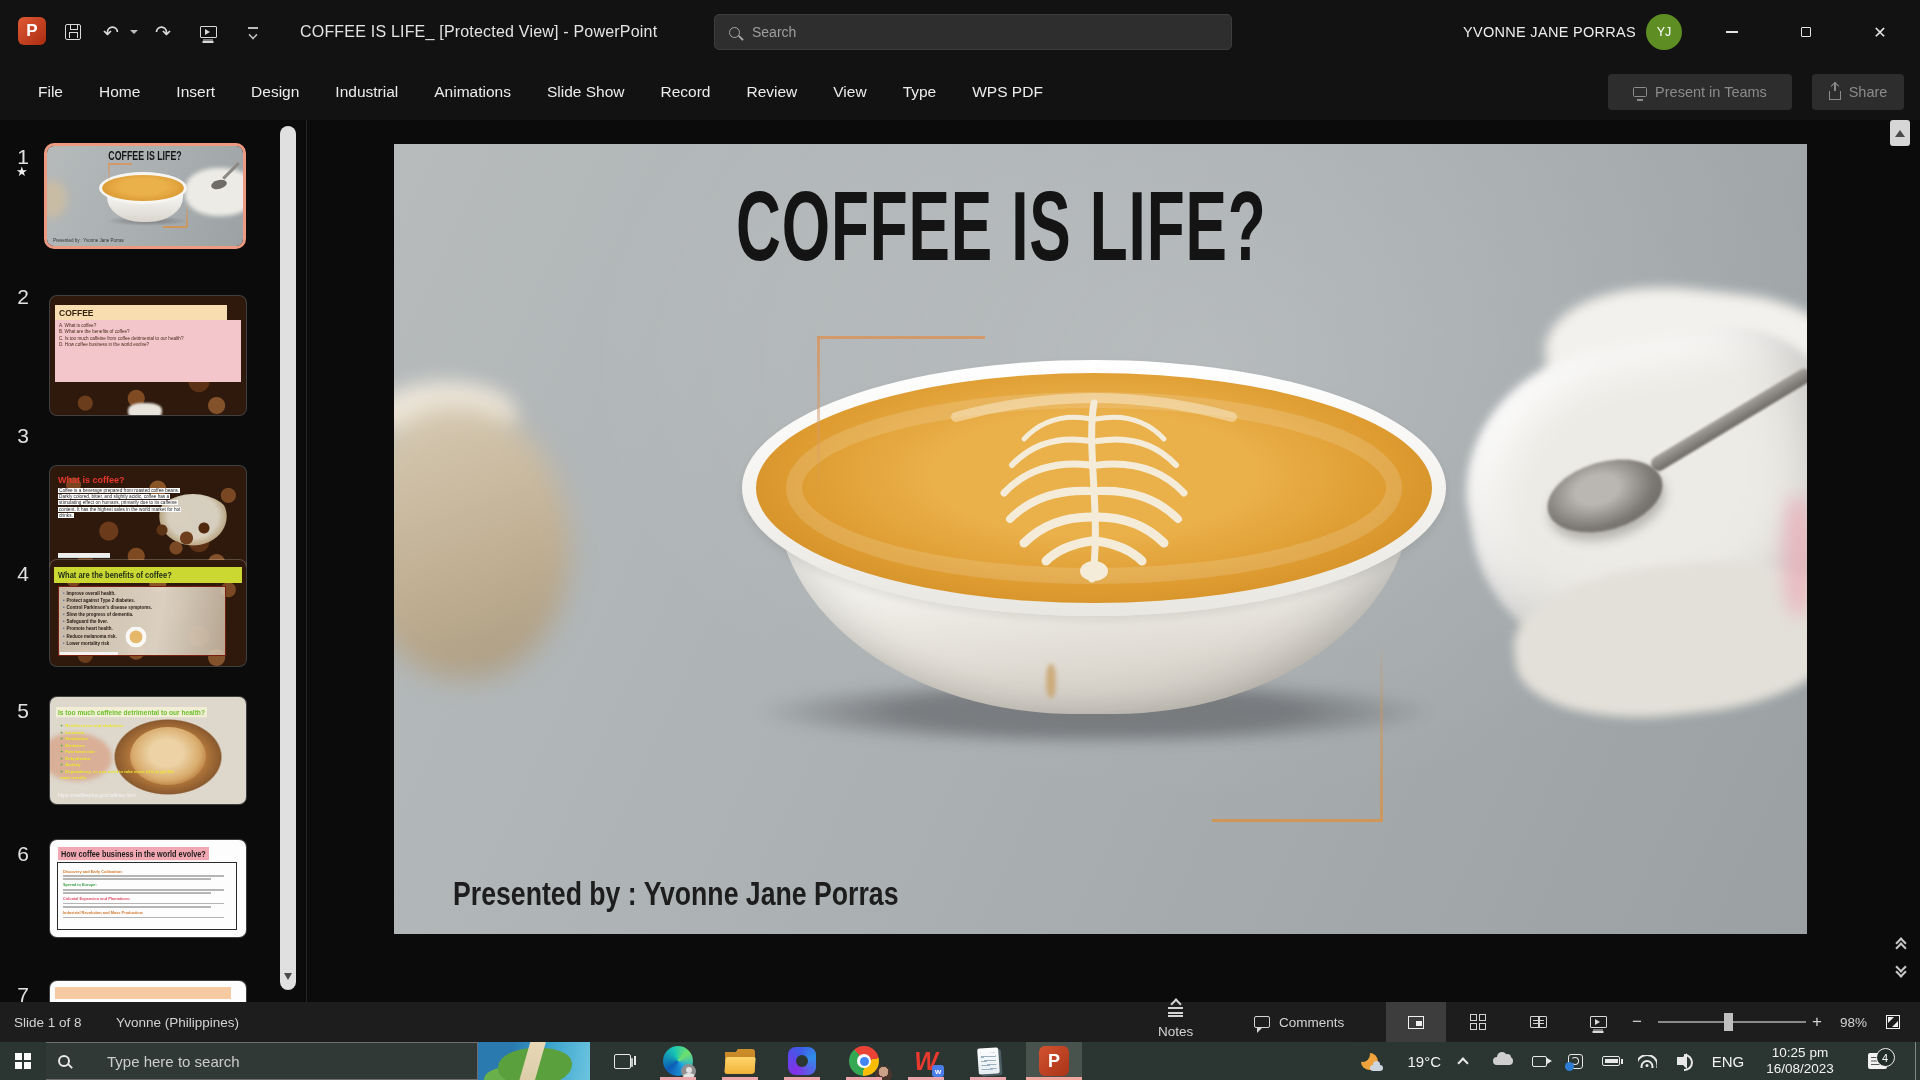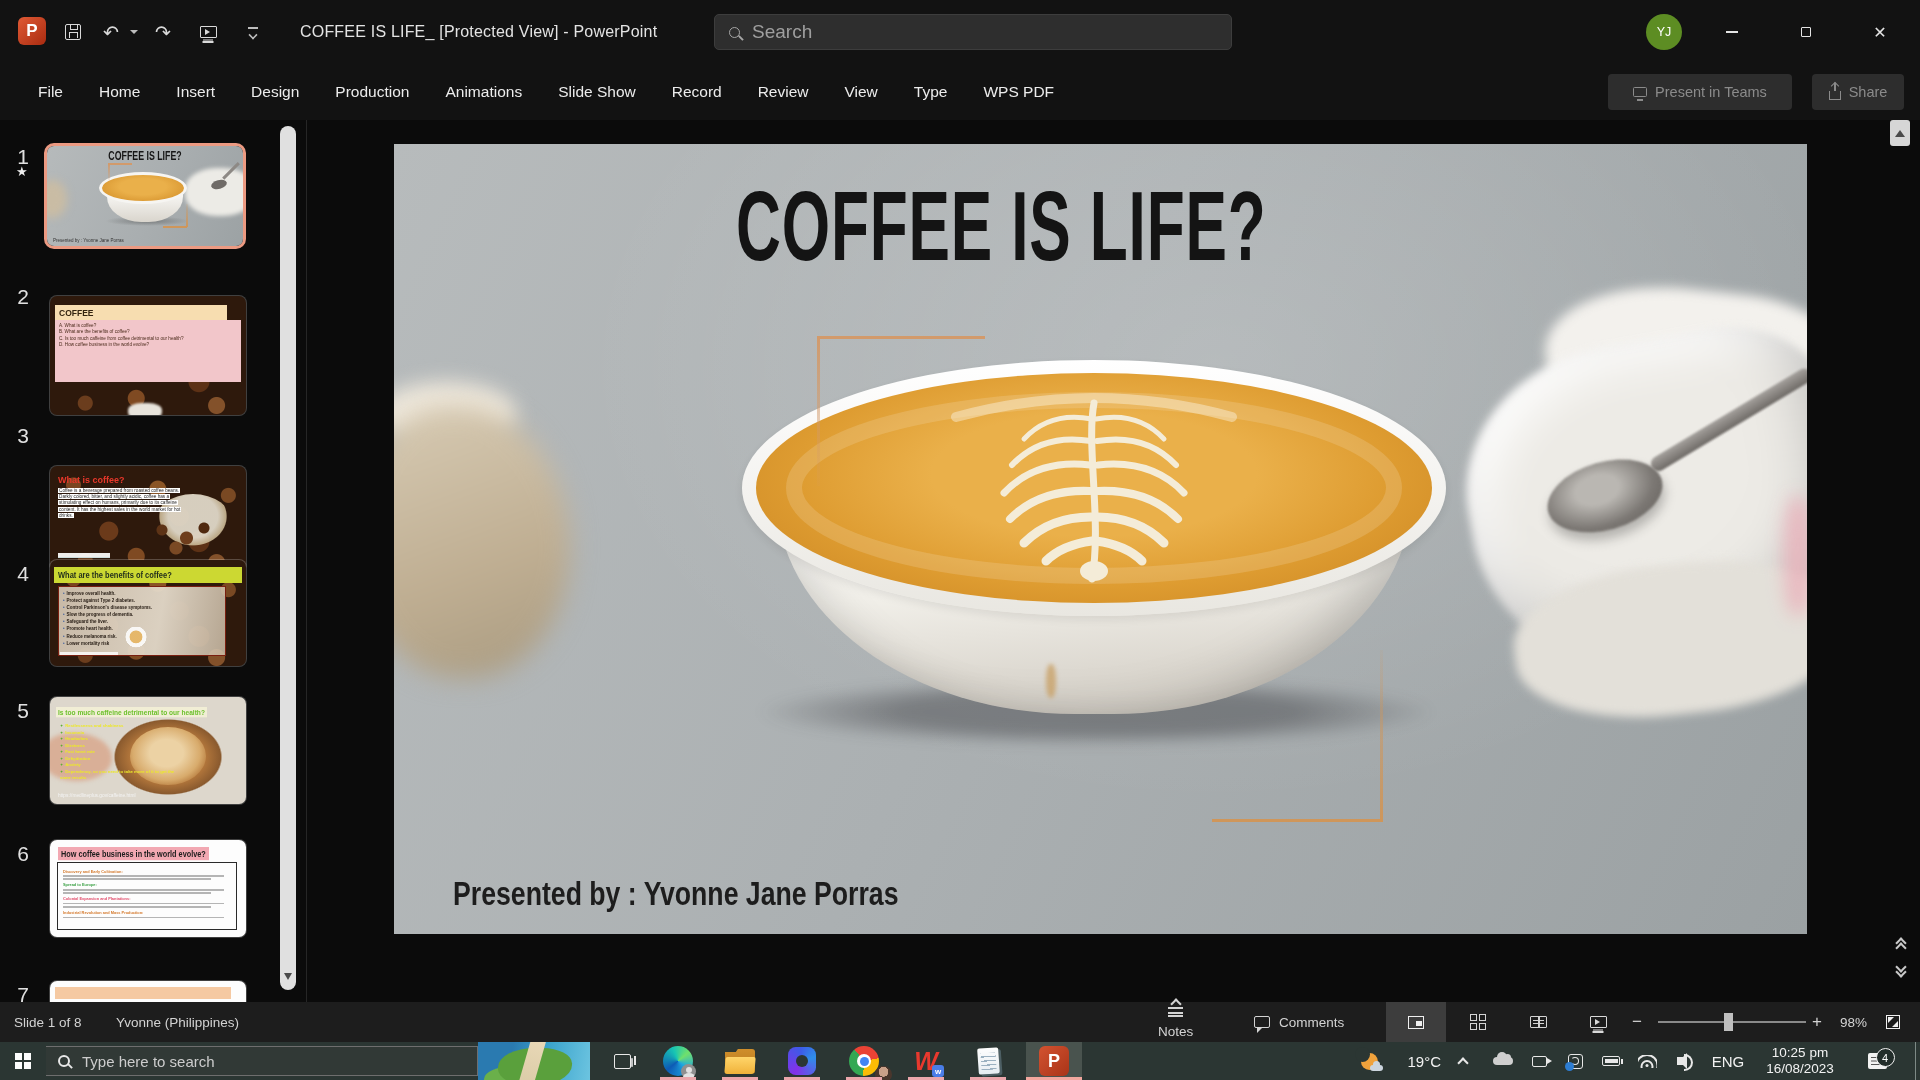--- a/index.html
+++ b/index.html
@@ -21,21 +21,21 @@
   .ic-showscreen { width:17px; height:12px; border:1.7px solid #d9d9d9; border-radius:1px; position:relative; }
   .ic-showscreen::after { content:""; position:absolute; left:50%; bottom:-6px; transform:translateX(-50%); width:11px; height:2px; background:#d9d9d9; box-shadow:0 -2px 0 -0.5px #d9d9d9; }
   .ic-showscreen .tri { position:absolute; left:4px; top:1.5px; width:0; height:0; border-left:5px solid #d9d9d9; border-top:3px solid transparent; border-bottom:3px solid transparent; }
   .ic-custom { position:relative; width:10px; height:11px; }
   .ic-custom::before { content:""; position:absolute; top:0; left:0; width:10px; height:2px; background:#bdbdbd; }
   .ic-custom::after { content:""; position:absolute; top:4px; left:1px; width:6px; height:6px; border-right:2px solid #bdbdbd; border-bottom:2px solid #bdbdbd; transform:rotate(45deg) scale(.8); }
   .app-title { position:absolute; left:300px; top:0; height:64px; display:flex; align-items:center; color:#e3e3e3; font-size:16px; letter-spacing:.2px; }
   .tb-search { position:absolute; left:714px; top:14px; width:518px; height:36px; background:#2e2e2e; border:1px solid #3d3d3d; border-radius:5px; display:flex; align-items:center; padding-left:14px; }
   .ic-mag { width:11px; height:11px; border:1.8px solid #a6a6a6; border-radius:50%; position:relative; flex:0 0 auto; }
   .ic-mag::after { content:""; position:absolute; width:6px; height:1.8px; background:#a6a6a6; transform:rotate(45deg); right:-5px; bottom:-2px; }
-  .tb-search input { background:transparent; border:none; outline:none; color:#5eead4; font-size:19px; margin-left:12px; width:420px; }
+  .tb-search input { background:transparent; border:none; outline:none; color:#5eead4; font-size:14px; margin-left:12px; width:420px; }
   .tb-search input::placeholder { color:#9f9f9f; }
   .user-name { position:absolute; right:284px; top:0; height:64px; display:flex; align-items:center; color:#ececec; font-size:14.5px; letter-spacing:.3px; }
   .avatar { position:absolute; left:1646px; top:14px; width:36px; height:36px; border-radius:50%; background:#5d8d23; color:#fff; font-size:12.5px; display:flex; align-items:center; justify-content:center; }
   .wbtn { position:absolute; top:0; width:48px; height:64px; display:flex; align-items:center; justify-content:center; }
   .ic-min { width:12px; height:1.8px; background:#e4e4e4; }
   .ic-restore { width:10px; height:10px; border:1.4px solid #e4e4e4; border-radius:1px; position:relative; background:#121212; }
   .ic-restore::before { content:""; position:absolute; top:-3.5px; left:2px; width:10px; height:10px; border:1.4px solid #e4e4e4; border-radius:1px; z-index:-1; }
   .ic-close::before { content:"\2715"; color:#e4e4e4; font-size:16px; }
 
   
@@ -205,21 +205,21 @@
   .zoom-thumb { position:absolute; left:66px; top:-8px; width:9px; height:18px; background:#bfbfbf; }
   .ic-fit { width:14px; height:14px; border:1.7px solid #f0f0f0; position:relative; }
   .ic-fit::before { content:""; position:absolute; top:1px; left:1px; border:3px solid; border-color:#f0f0f0 transparent transparent #f0f0f0; }
   .ic-fit::after { content:""; position:absolute; bottom:1px; right:1px; border:3px solid; border-color:transparent #f0f0f0 #f0f0f0 transparent; }
 
   
   .taskbar { position:absolute; left:0; top:1042px; width:1920px; height:38px; background:#2b3633; display:flex; align-items:center; }
   .start { width:46px; height:38px; display:flex; align-items:center; justify-content:center; }
   .ic-win { width:16px; height:16px; display:grid; grid-template-columns:7px 7px; grid-template-rows:7px 7px; gap:1.5px; }
   .ic-win i { background:#fdfdfd; }
-  .tb2-search { width:432px; height:30px; background:#313936; border:1px solid #6e6e6e; border-left:none; display:flex; align-items:center; padding-left:12px; }
+  .tb2-search { width:432px; height:38px; background:#313936; border:1px solid #6e6e6e; border-left:none; display:flex; align-items:center; padding-left:12px;gap:25px; }
   .ic-mag2 { width:12px; height:12px; border:2px solid #e8e8e8; border-radius:50%; position:relative; }
   .ic-mag2::after { content:""; position:absolute; width:6px; height:2px; background:#e8e8e8; transform:rotate(45deg); right:-5px; bottom:-2px; }
   .tb2-search input { background:transparent; border:none; outline:none; color:#d5d5d5; font-size:15px; margin-left:12px; width:330px; }
   .tb2-search input::placeholder { color:#cdcdcd; }
   .widget-img { width:112px; height:38px; position:relative; overflow:hidden; background:linear-gradient(100deg,#2a7ab0 0 30%,#3aa3cc 60%,#6cc4e0); }
   .widget-img::before { content:""; position:absolute; left:20px; top:6px; width:74px; height:38px; background:#5aa03c; border-radius:50% 40% 55% 45%; box-shadow:-20px 12px 0 -6px #6ab04a; }
   .widget-img::after { content:""; position:absolute; left:46px; top:-8px; width:15px; height:62px; background:linear-gradient(#ead9b8,#d8c9a4); transform:rotate(16deg); }
   .slot { width:48px; height:38px; position:relative; display:flex; align-items:center; justify-content:center; flex:0 0 auto; }
   .slot .underline { position:absolute; bottom:0; left:6px; right:6px; height:3px; background:#eba6ab; }
   .slot.ppt-active { width:56px; background:#49534e; }
@@ -307,39 +307,40 @@
         </span>
       </div>
     <div class="qa" style="left:238px;width:30px;">
         <span class="ic-custom"></span>
       </div>
     <div class="app-title">COFFEE IS LIFE_ [Protected View]  -  PowerPoint</div>
     <div class="tb-search">
       <span class="ic-mag"></span>
       <input type="text" readonly="" placeholder="Search" style="">
     </div>
+    <div class="user-name">YVONNE JANE PORRAS</div>
     <div class="avatar">YJ</div>
     <div class="wbtn" style="left:1708px;">
         <span class="ic-min"></span>
       </div>
     <div class="wbtn" style="left:1782px;">
         <span class="ic-restore"></span>
       </div>
     <div class="wbtn" style="left:1856px;">
         <span class="ic-close"></span>
       </div>
   </div>
 
   <div class="ribbonrow">
     <div class="tabs">
       <span class="rtab">File</span>
       <span class="rtab">Home</span>
       <span class="rtab">Insert</span>
       <span class="rtab">Design</span>
-      <span class="rtab">Production</span>
+      <span class="rtab">Industrial</span>
       <span class="rtab">Animations</span>
       <span class="rtab">Slide Show</span>
       <span class="rtab">Record</span>
       <span class="rtab">Review</span>
       <span class="rtab">View</span>
       <span class="rtab">Type</span>
       <span class="rtab">WPS PDF</span>
     </div>
     <div class="rbtn" style="left:1608px;width:184px;">
       <span class="ic-teams"></span>

